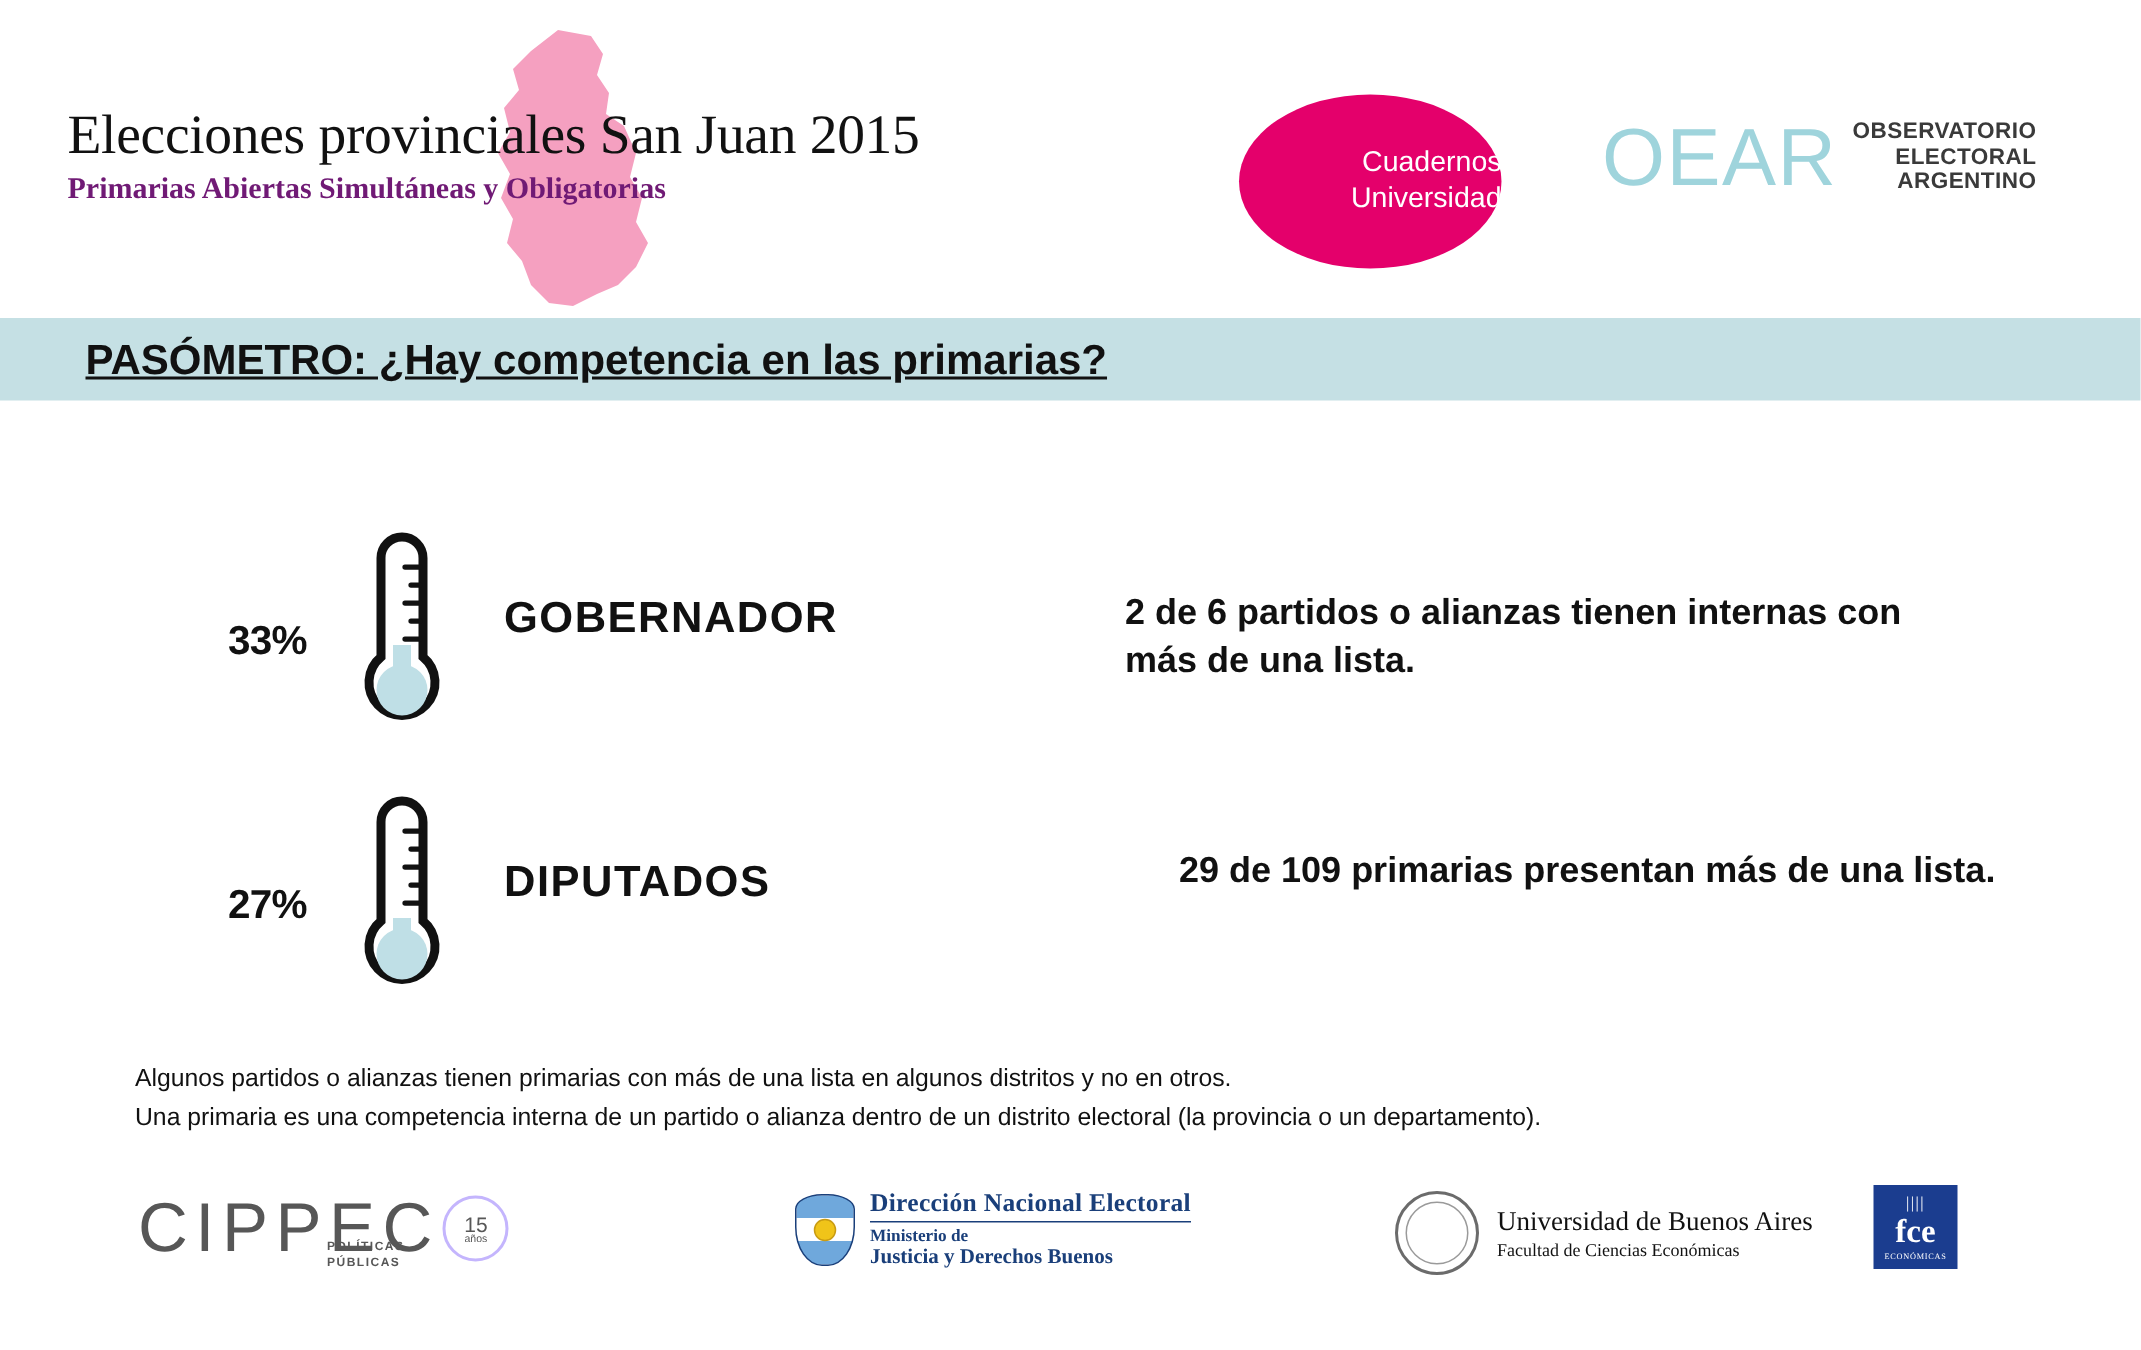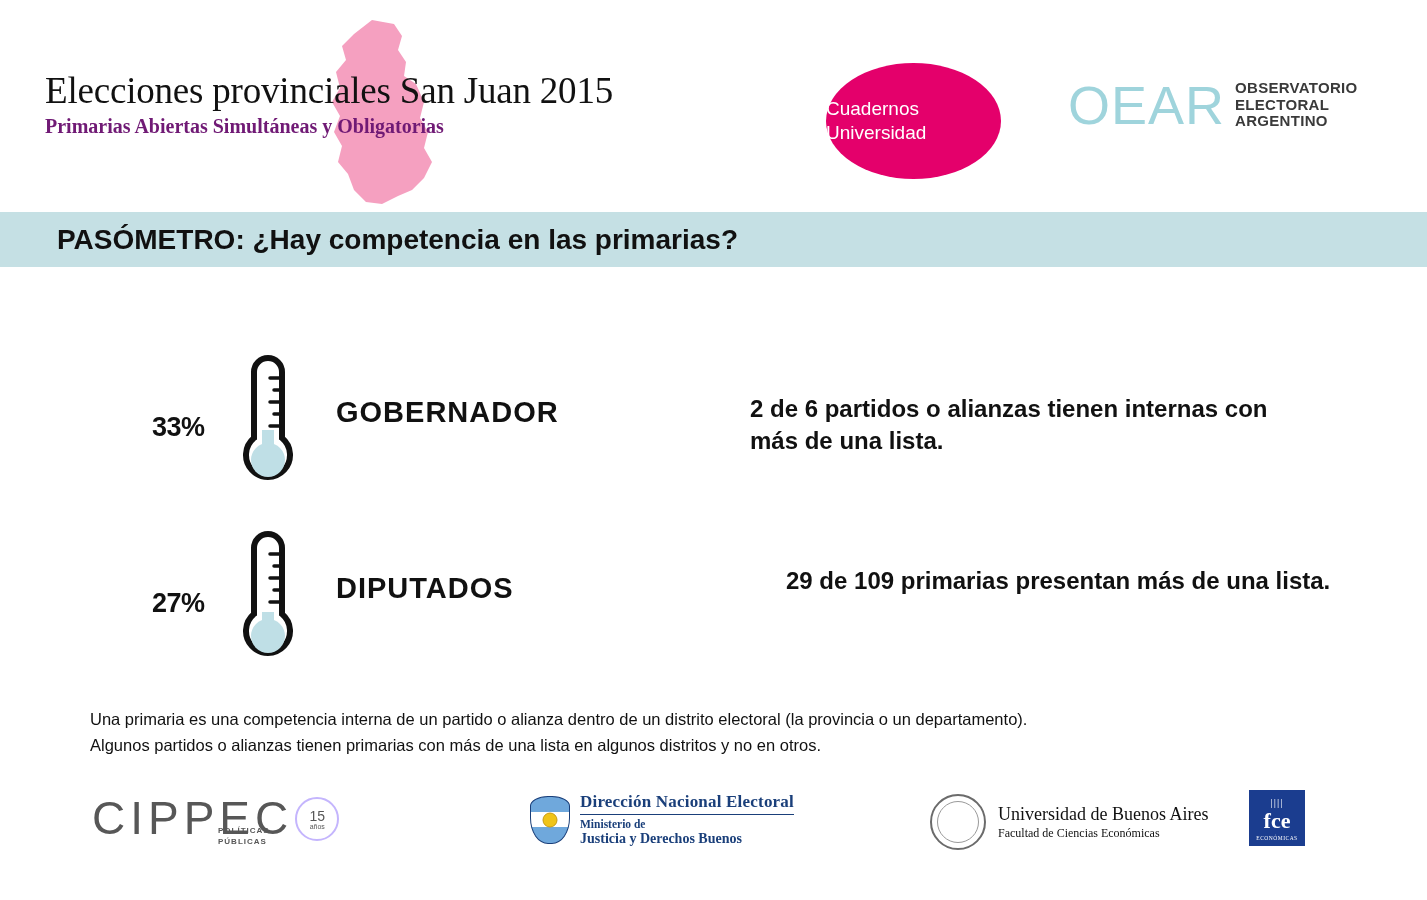--- a/index.html
+++ b/index.html
@@ -56,33 +56,34 @@
   .cuadernos-badge {
     position: absolute;
     left: 826px;
     top: 63px;
     width: 175px;
     height: 116px;
     border-radius: 50%;
     background: #e4006b;
     display: flex;
     flex-direction: column;
-    align-items: flex-start;
+    align-items: flex-end;
     justify-content: center;
     color: #ffffff;
     font-size: 19px;
     line-height: 1.25;
     text-align: center;
   }
   .oear-logo {
     position: absolute;
     left: 1068px;
     top: 78px;
     display: flex;
     align-items: center;
+    text-align: right;
   }
   .oear-mark {
     font-family: "Liberation Sans", sans-serif;
     font-size: 54px;
     font-weight: 400;
     color: #9fd4dc;
     letter-spacing: 1px;
     line-height: 1;
   }
   .oear-words {
@@ -103,20 +104,21 @@
     height: 55px;
     background: #c5e0e4;
     display: flex;
     align-items: center;
   }
   .banner-text {
     margin-left: 57px;
     font-size: 28px;
     font-weight: 700;
     color: #111111;
+    text-decoration: underline;
   }
 
   .pct {
     position: absolute;
     font-size: 27px;
     font-weight: 700;
     color: #111111;
     letter-spacing: -0.5px;
   }
   .pct-gob { left: 152px; top: 412px; }
@@ -371,22 +373,22 @@
     <line x1="42" y1="50" x2="52" y2="50"></line>
     <line x1="46" y1="62" x2="52" y2="62"></line>
     <line x1="42" y1="74" x2="52" y2="74"></line>
   </g>
 </svg>
 
 <div class="office-label office-dip">DIPUTADOS</div>
 <div class="detail detail-dip">29 de 109 primarias presentan más de una lista.</div>
 
 <div class="notes">
+  <div>Algunos partidos o alianzas tienen primarias con más de una lista en algunos distritos y no en otros.</div>
   <div>Una primaria es una competencia interna de un partido o alianza dentro de un distrito electoral (la provincia o un departamento).</div>
-  <div>Algunos partidos o alianzas tienen primarias con más de una lista en algunos distritos y no en otros.</div>
 </div>
 
 <div class="footer">
 
   <div class="cippec">
     <div class="cippec-word">CIPPEC</div>
     <div class="cippec-circle">
       <span>15</span>
       <small>años</small>
     </div>

